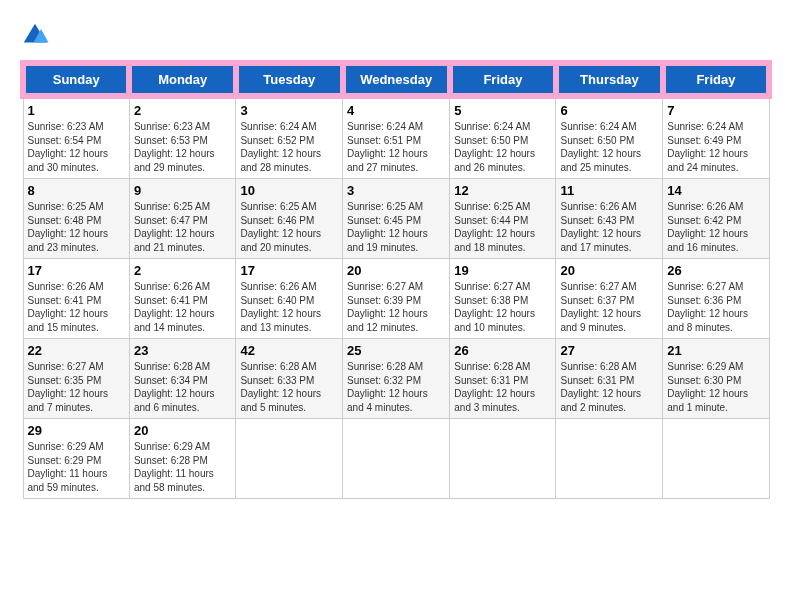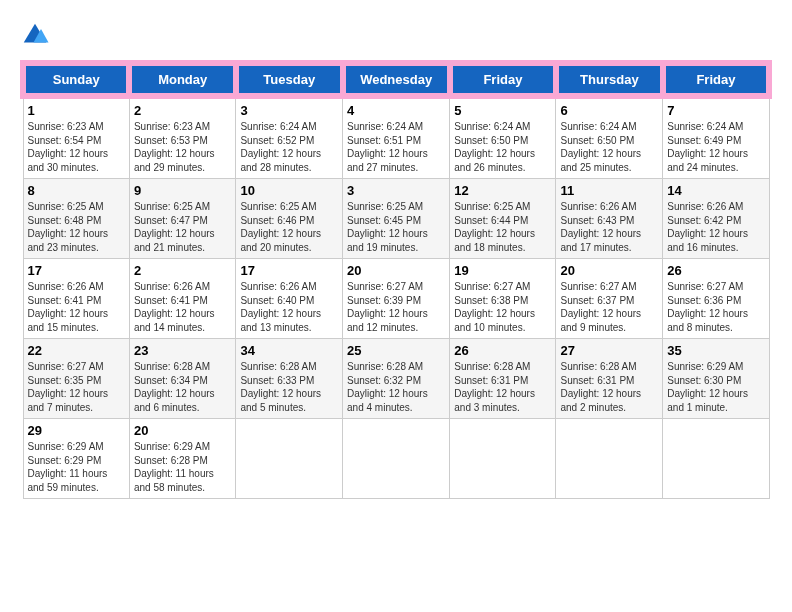--- a/index.html
+++ b/index.html
@@ -263,21 +263,21 @@
 Sunset: 6:35 PM
 Daylight: 12 hours and 7 minutes.</div>
         </td>
         <td>
           <span class="day-num">23</span>
           <div class="day-info" style="white-space: pre-line;">Sunrise: 6:28 AM
 Sunset: 6:34 PM
 Daylight: 12 hours and 6 minutes.</div>
         </td>
         <td>
-          <span class="day-num">34</span>
+          <span class="day-num">42</span>
           <div class="day-info" style="white-space: pre-line;">Sunrise: 6:28 AM
 Sunset: 6:33 PM
 Daylight: 12 hours and 5 minutes.</div>
         </td>
         <td>
           <span class="day-num">25</span>
           <div class="day-info" style="white-space: pre-line;">Sunrise: 6:28 AM
 Sunset: 6:32 PM
 Daylight: 12 hours and 4 minutes.</div>
         </td>
@@ -287,21 +287,21 @@
 Sunset: 6:31 PM
 Daylight: 12 hours and 3 minutes.</div>
         </td>
         <td>
           <span class="day-num">27</span>
           <div class="day-info" style="white-space: pre-line;">Sunrise: 6:28 AM
 Sunset: 6:31 PM
 Daylight: 12 hours and 2 minutes.</div>
         </td>
         <td>
-          <span class="day-num">35</span>
+          <span class="day-num">21</span>
           <div class="day-info" style="white-space: pre-line;">Sunrise: 6:29 AM
 Sunset: 6:30 PM
 Daylight: 12 hours and 1 minute.</div>
         </td>
       </tr>
       <tr>
         <td>
           <span class="day-num">29</span>
           <div class="day-info" style="white-space: pre-line;">Sunrise: 6:29 AM
 Sunset: 6:29 PM

